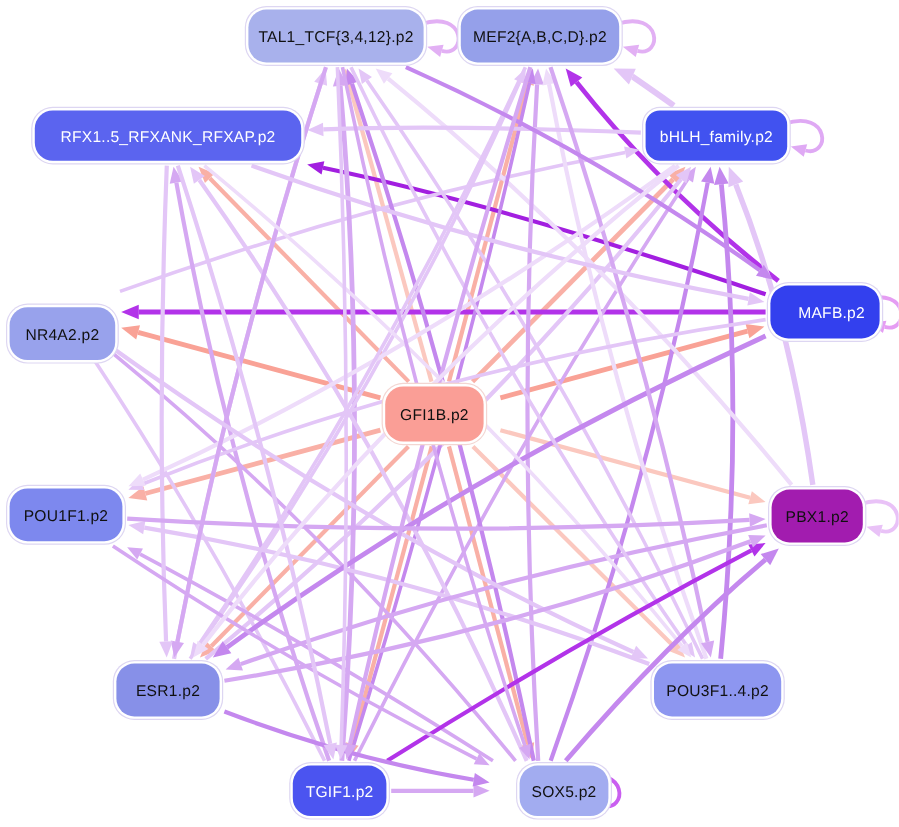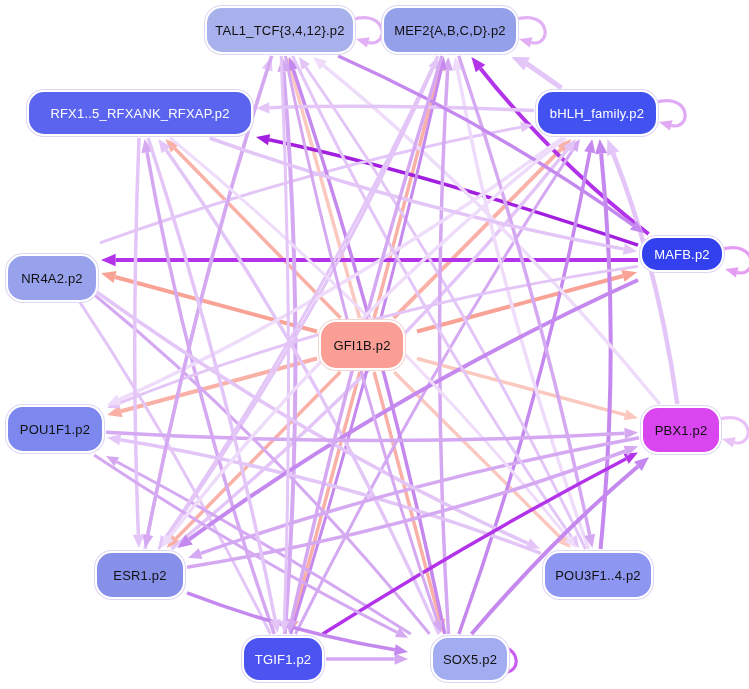--- a/index.html
+++ b/index.html
@@ -297,36 +297,36 @@
 
 <div class="node" style="left: 207px; top: 8px; width: 146px; height: 44px; background: rgb(168, 177, 236); color: rgb(16, 16, 16);">
       <span>TAL1_TCF{3,4,12}.p2</span>
     </div>
     <div class="node" style="left: 384px; top: 8px; width: 132px; height: 44px; background: rgb(149, 160, 234); color: rgb(16, 16, 16); border-radius: 14px;">
       <span>MEF2{A,B,C,D}.p2</span>
     </div>
     <div class="node" style="left: 29px; top: 92px; width: 222px; height: 42px; background: rgb(91, 100, 239); color: rgb(255, 255, 255);">
       <span>RFX1..5_RFXANK_RFXAP.p2</span>
     </div>
-    <div class="node" style="left: 538px; top: 92px; width: 118px; height: 42px; background: rgb(65, 82, 240); color: rgb(255, 255, 255);">
+    <div class="node" style="left: 538px; top: 92px; width: 118px; height: 42px; background: rgb(65, 82, 240); color: rgb(255, 255, 255); border-radius: 12px;">
       <span>bHLH_family.p2</span>
     </div>
     <div class="node" style="left: 8px; top: 256px; width: 88px; height: 44px; background: rgb(152, 162, 236); color: rgb(16, 16, 16);">
       <span>NR4A2.p2</span>
     </div>
-    <div class="node" style="left: 642px; top: 238px; width: 80px; height: 32px; background: rgb(51, 64, 238); color: rgb(255, 255, 255);">
+    <div class="node" style="left: 642px; top: 238px; width: 80px; height: 44px; background: rgb(51, 64, 238); color: rgb(255, 255, 255); padding-left: 11px;">
       <span>MAFB.p2</span>
     </div>
     <div class="node" style="left: 321px; top: 322px; width: 82px; height: 46px; background: rgb(250, 158, 150); color: rgb(16, 16, 16); box-shadow: rgb(255, 255, 255) 0px 0px 0px 2px, rgb(243, 214, 210) 0px 0px 0px 3px;">
       <span>GFI1B.p2</span>
     </div>
     <div class="node" style="left: 8px; top: 407px; width: 94px; height: 44px; background: rgb(125, 136, 238); color: rgb(16, 16, 16);">
       <span>POU1F1.p2</span>
     </div>
-    <div class="node" style="left: 643px; top: 408px; width: 76px; height: 44px; background: #d946ef; color: rgb(16, 16, 16);">
+    <div class="node" style="left: 643px; top: 408px; width: 76px; height: 44px; background: #a21caf; color: rgb(16, 16, 16);">
       <span>PBX1.p2</span>
     </div>
     <div class="node" style="left: 97px; top: 553px; width: 86px; height: 44px; background: rgb(135, 144, 232); color: rgb(16, 16, 16);">
       <span>ESR1.p2</span>
     </div>
     <div class="node" style="left: 545px; top: 553px; width: 106px; height: 44px; background: rgb(141, 150, 240); color: rgb(16, 16, 16);">
       <span>POU3F1..4.p2</span>
     </div>
     <div class="node" style="left: 244px; top: 638px; width: 78px; height: 42px; background: rgb(75, 84, 240); color: rgb(255, 255, 255);">
       <span>TGIF1.p2</span>

